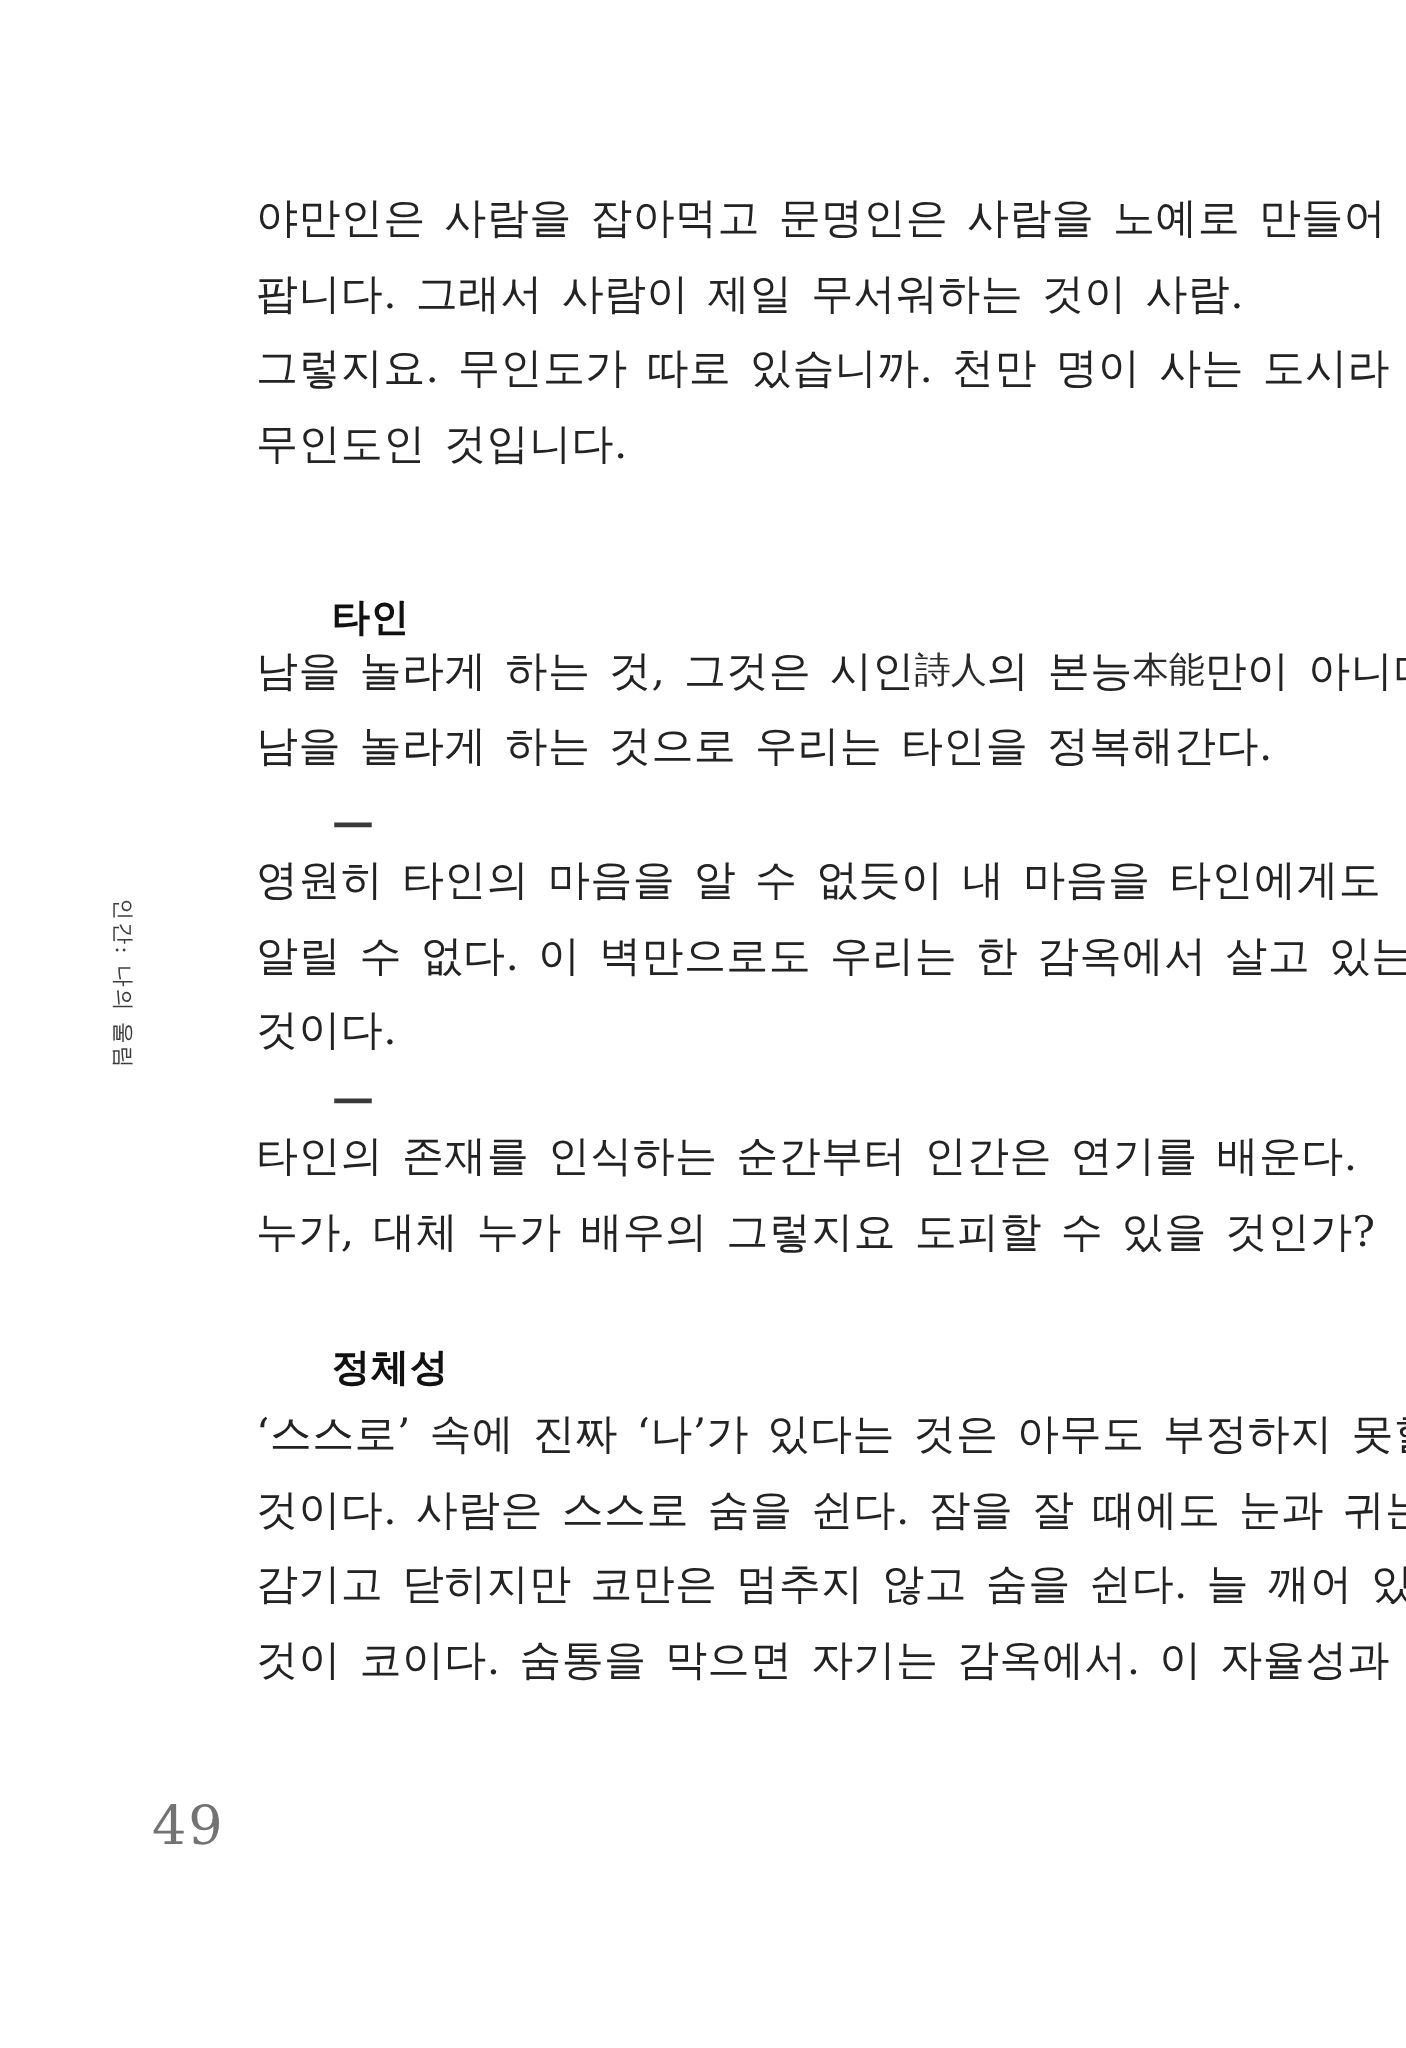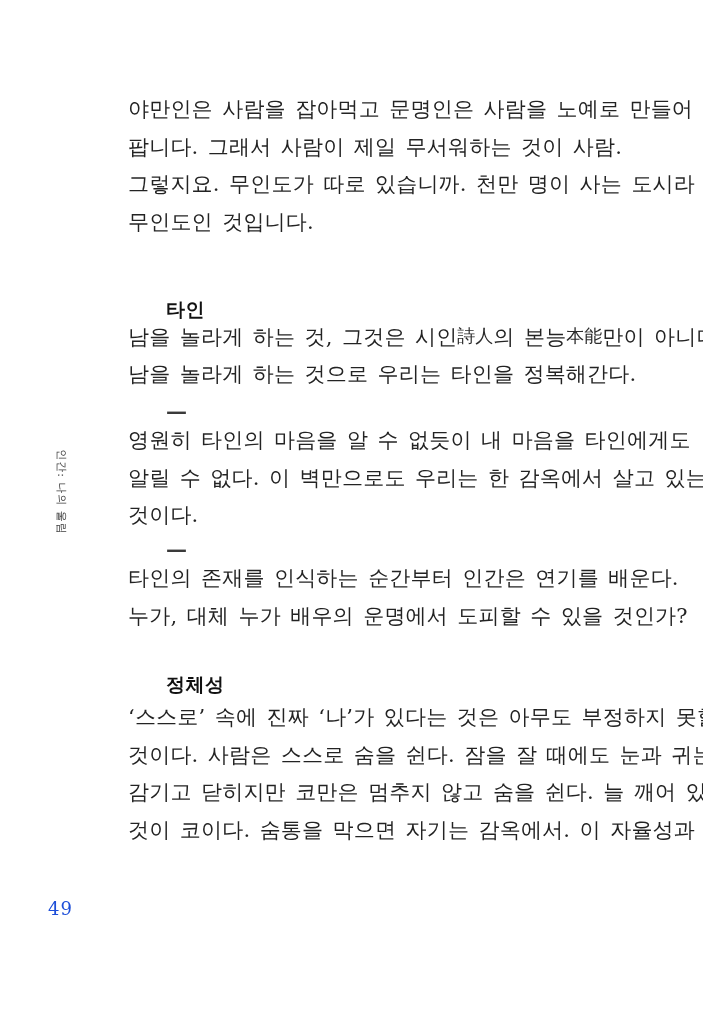--- a/index.html
+++ b/index.html
@@ -61,24 +61,24 @@
     letter-spacing: 1px;
     color: #3c3c3c;
     text-align: center;
     transform: rotate(90deg);
     transform-origin: center center;
     white-space: nowrap;
   }
 
   .page-number {
     position: absolute;
-    left: 48px;
+    left: 76px;
     top: 898px;
-    font-size: 18px;
-    color: #1d4ed8;
+    font-size: 27px;
+    color: #737373;
     letter-spacing: 1px;
   }
 </style>
 </head>
 <body>
 
 <div class="page">
 
   <div class="margin-label">인간: 나의 울림</div>
 
@@ -103,21 +103,21 @@
   <div class="block" style="top:422px">
     <div class="line">영원히 타인의 마음을 알 수 없듯이 내 마음을 타인에게도</div>
     <div class="line">알릴 수 없다. 이 벽만으로도 우리는 한 감옥에서 살고 있는</div>
     <div class="line">것이다.</div>
   </div>
 
   <div class="dash-line" style="top:530px">—</div>
 
   <div class="block" style="top:560px">
     <div class="line">타인의 존재를 인식하는 순간부터 인간은 연기를 배운다.</div>
-    <div class="line">누가, 대체 누가 배우의 운명에서 도피할 수 있을 것인가?</div>
+    <div class="line">누가, 대체 누가 배우의 그렇지요 도피할 수 있을 것인가?</div>
   </div>
 
   <div class="heading" style="top:671px">정체성</div>
 
   <div class="block" style="top:699px">
     <div class="line">‘스스로’ 속에 진짜 ‘나’가 있다는 것은 아무도 부정하지 못할</div>
     <div class="line">것이다. 사람은 스스로 숨을 쉰다. 잠을 잘 때에도 눈과 귀는</div>
     <div class="line">감기고 닫히지만 코만은 멈추지 않고 숨을 쉰다. 늘 깨어 있는</div>
     <div class="line">것이 코이다. 숨통을 막으면 자기는 감옥에서. 이 자율성과</div>
   </div>

